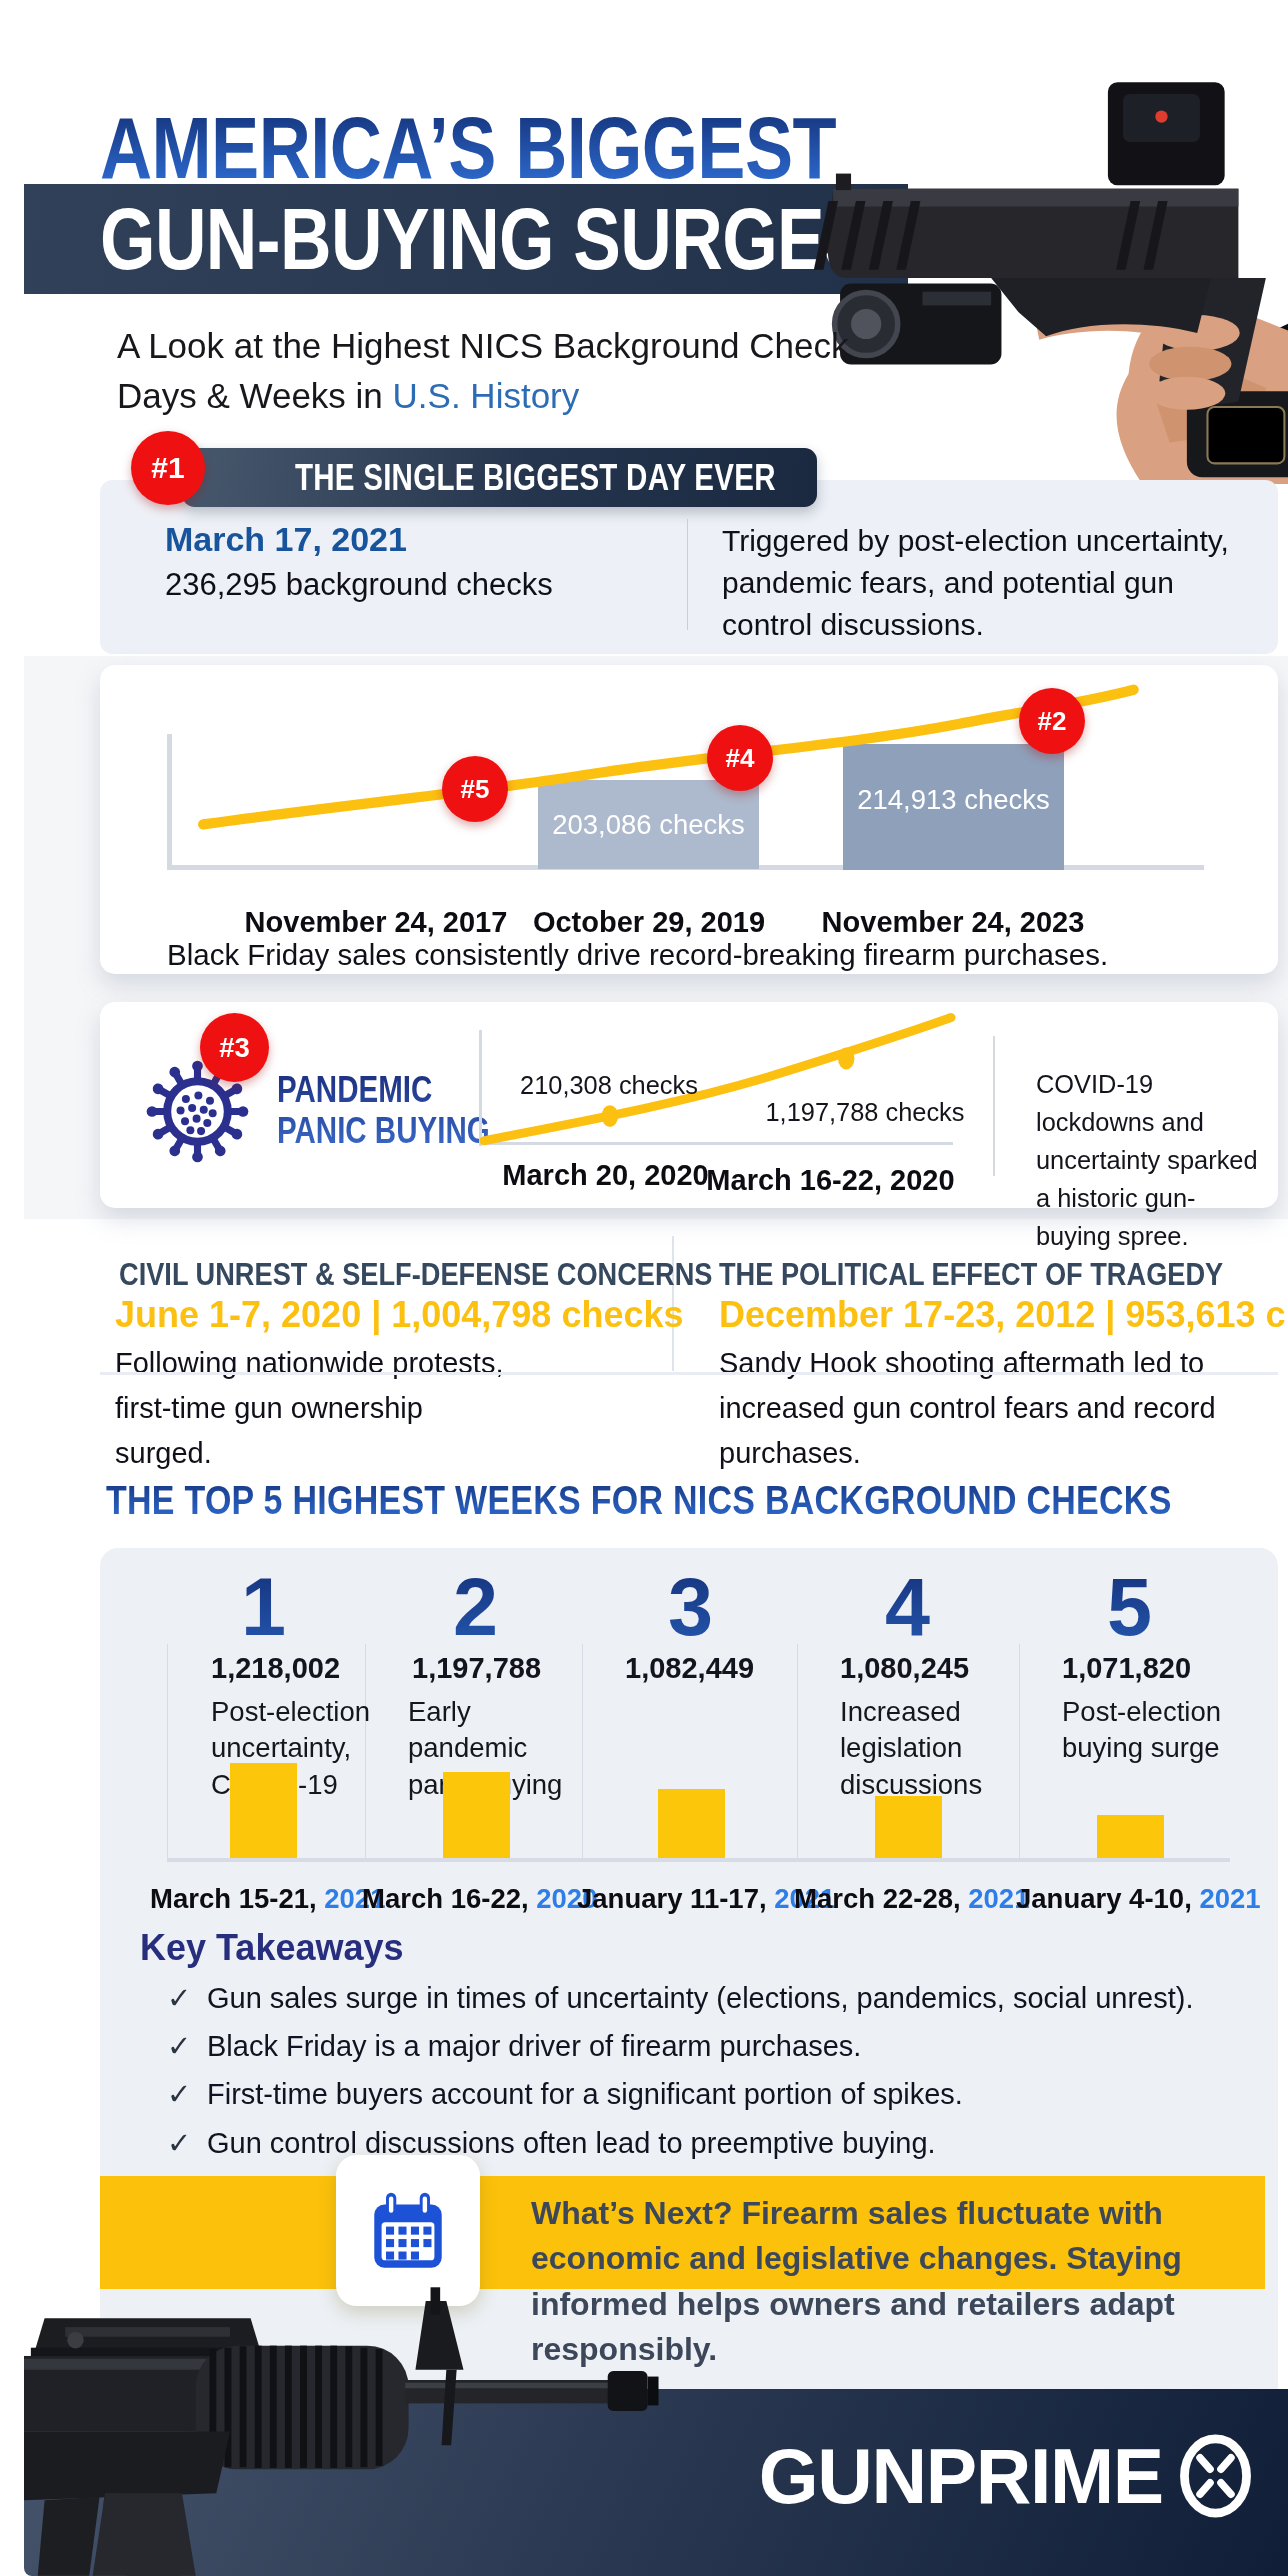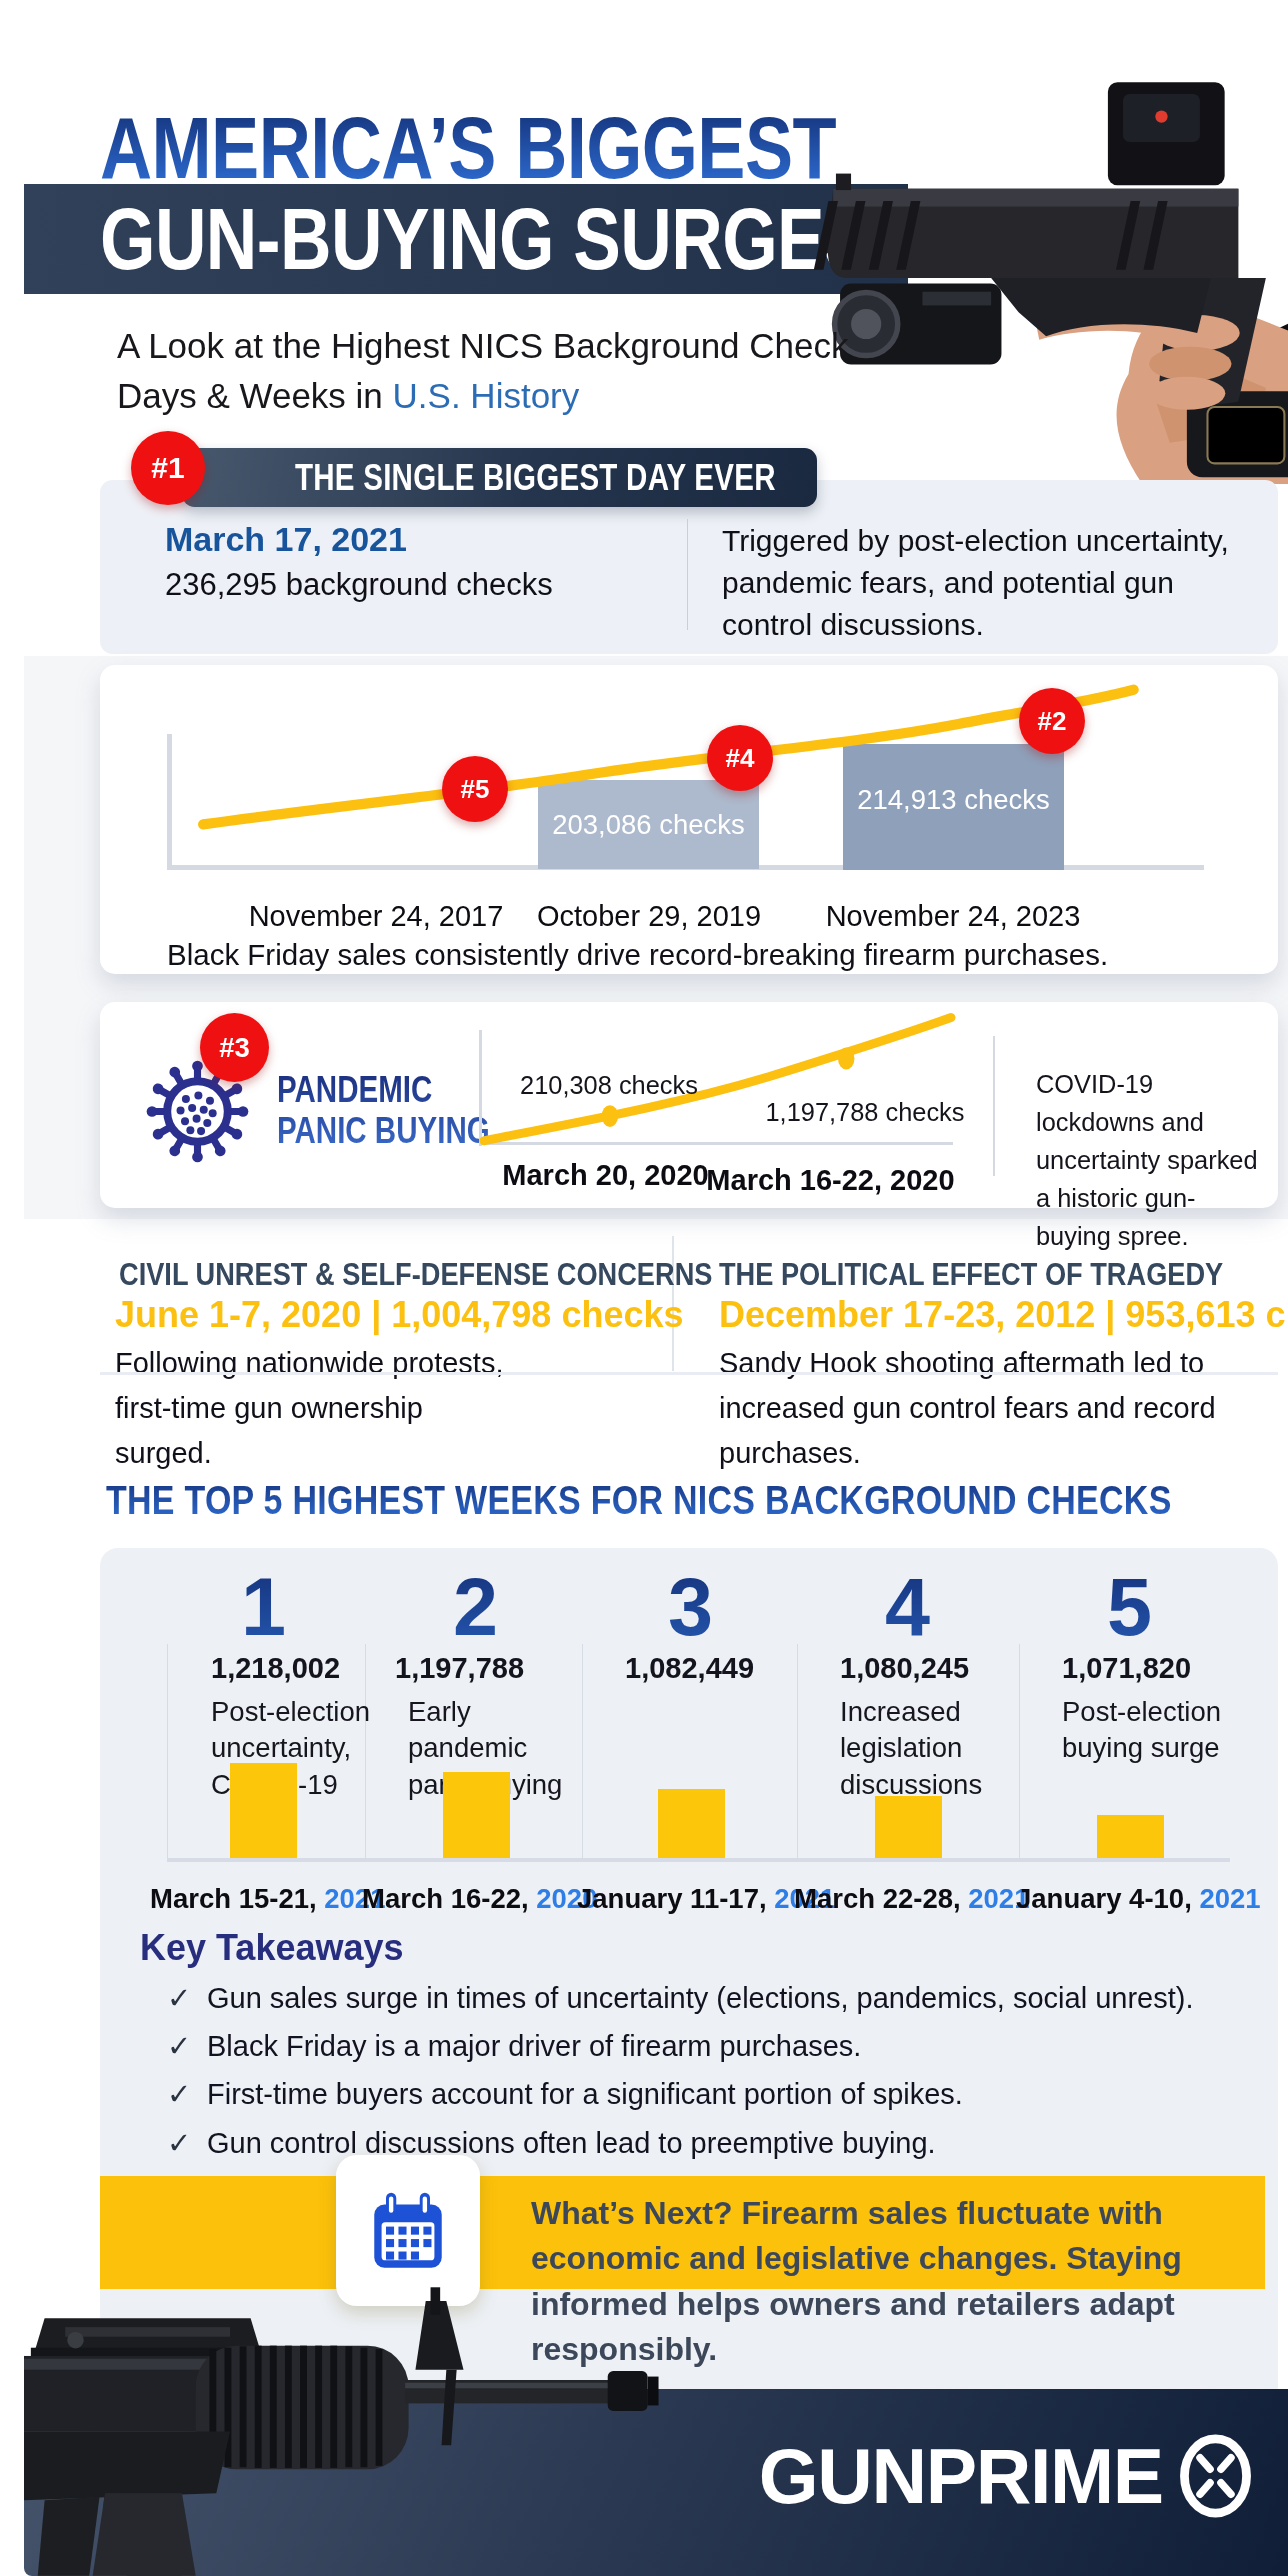--- a/index.html
+++ b/index.html
@@ -42,21 +42,21 @@
 
   
   .bf{left:76px;top:665px;width:1178px;height:309px;background:#ffffff;border-radius:15px;
       box-shadow:0 11px 23.4px rgba(130,140,165,.28);z-index:4;}
   .axis-y{position:absolute;left:67px;top:69px;width:4.8px;height:136px;background:#d4d9e2;}
   .axis-x{position:absolute;left:67px;top:200px;width:1037px;height:4.8px;background:#d4d9e2;}
   .bf-bar{position:absolute;width:221px;}
   .bf-bar .lbl{position:absolute;left:0;width:100%;text-align:center;color:#ffffff;font-size:27.5px;}
   .bf-svg{position:absolute;left:0;top:0;width:1178px;height:309px;}
   .bf-badge{width:66px;height:66px;font-size:26px;}
-  .bf-date{position:absolute;top:235px;width:302px;text-align:center;font-size:29px;font-weight:400;color:#0c0c12;}
+  .bf-date{position:absolute;top:241px;width:302px;text-align:center;font-size:29px;font-weight:700;color:#0c0c12;}
   .bf-cap{position:absolute;left:67px;top:273px;font-size:29.5px;color:#101018;}
 
   
   .pan{left:76px;top:1002px;width:1178px;height:206px;background:#ffffff;border-radius:15px;
        box-shadow:0 11px 23.4px rgba(130,140,165,.28);z-index:4;}
   .pan-badge{left:100px;top:11px;width:69px;height:69px;font-size:27.5px;z-index:2;}
   .virus{position:absolute;left:44px;top:56px;width:107px;height:107px;}
   .pan-title{position:absolute;left:177px;top:67px;font-size:36px;font-weight:700;line-height:1.15;
        letter-spacing:0;transform:scaleX(0.82);transform-origin:left top;white-space:nowrap;
        background:linear-gradient(180deg,#1b2d7c 0%,#3a6bcb 100%);
@@ -288,21 +288,21 @@
     <div class="t5-sep" style="left:697px;"></div>
     <div class="t5-sep" style="left:919px;"></div>
 
     <div class="t5-num" style="left:88px;">1</div>
     <div class="t5-num" style="left:300px;">2</div>
     <div class="t5-num" style="left:515px;">3</div>
     <div class="t5-num" style="left:732px;">4</div>
     <div class="t5-num" style="left:954px;">5</div>
 
     <div class="t5-val" style="left:111px;">1,218,002</div>
-    <div class="t5-val" style="left:295px;">1,197,788</div>
+    <div class="t5-val" style="left:312px;">1,197,788</div>
     <div class="t5-val" style="left:525px;">1,082,449</div>
     <div class="t5-val" style="left:740px;">1,080,245</div>
     <div class="t5-val" style="left:962px;">1,071,820</div>
 
     <div class="t5-desc" style="left:111px;">Post-election uncertainty, COVID-19</div>
     <div class="t5-desc" style="left:308px;">Early pandemic panic buying</div>
     <div class="t5-desc" style="left:740px;">Increased legislation discussions</div>
     <div class="t5-desc" style="left:962px;">Post-election buying surge</div>
 
     <div class="t5-bar" style="left:130px;top:215px;height:95px;"></div>

